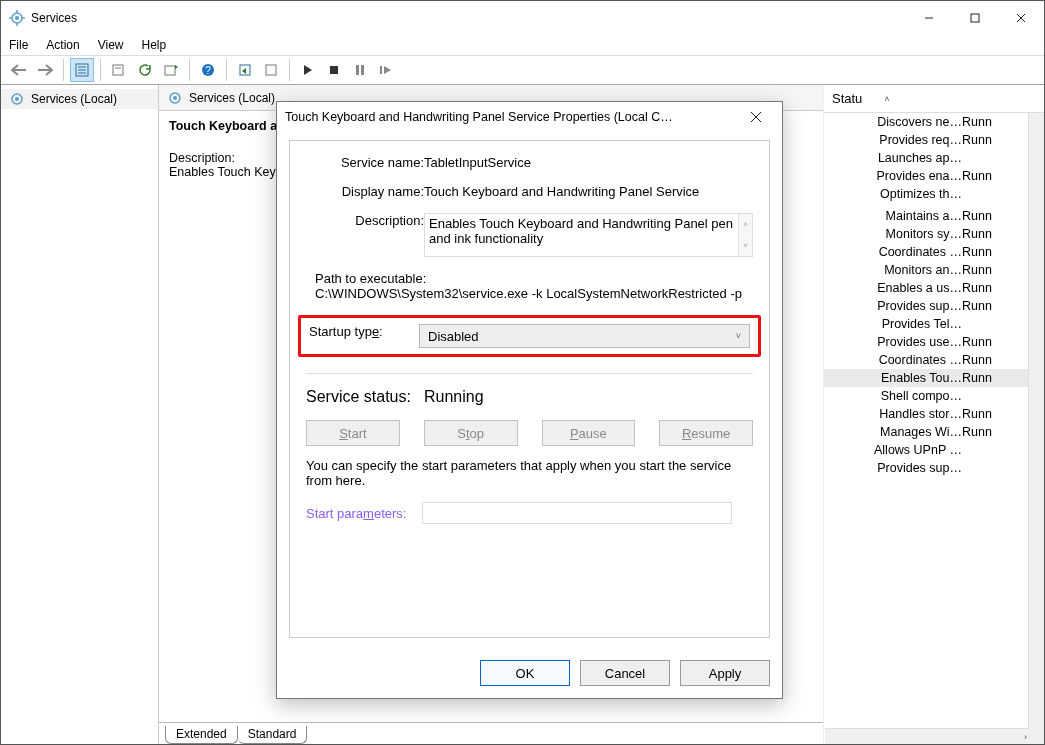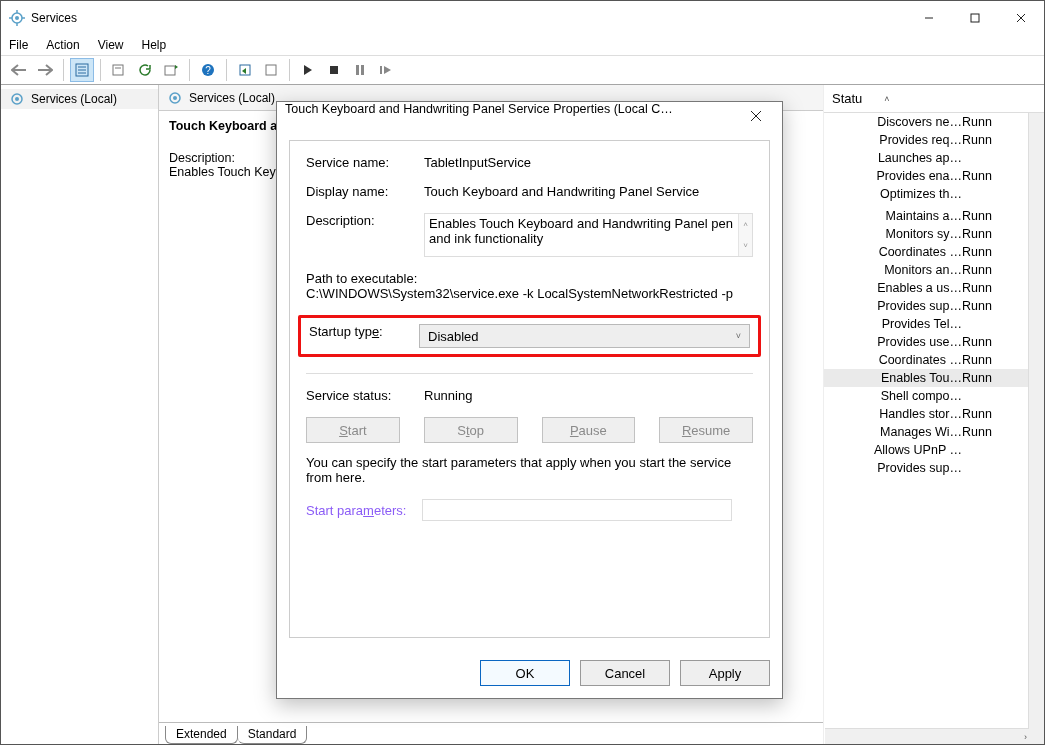--- a/index.html
+++ b/index.html
@@ -121,21 +121,21 @@
   .center-tabs .tab + .tab { border-left:none; }
 
   
   .dialog {
     position:absolute; left:275px; top:100px; width:507px; height:598px;
     background:#fff; border:1px solid #777;
     box-shadow:0 6px 20px rgba(0,0,0,.25);
     display:flex; flex-direction:column;
   }
   .dlg-titlebar {
-    height:30px; display:flex; padding:0 8px;
+    height:30px; display:flex; align-items:center; padding:0 8px;
     font-size:12.5px;
   }
   .dlg-titlebar .t { flex:1; }
   .dlg-close {
     width:36px; height:28px; display:flex; align-items:center; justify-content:center;
   }
   .dlg-client {
     flex:1; padding:8px 12px 12px; font-size:13px; display:flex; flex-direction:column;
   }
   .dlg-tabs {
@@ -146,48 +146,48 @@
     border-top-left-radius:2px; border-top-right-radius:2px;
     font-size:13px; background:#f9f9f9; position:relative; top:1px;
   }
   .dlg-tabs .tab.active {
     background:#fff; border-color:#bbb; z-index:2;
   }
   .dlg-tabpage {
     border:1px solid #ccc; flex:1; padding:14px 16px; position:relative;
   }
   .form-row { display:flex; margin-bottom:14px; font-size:13px; }
-  .form-row .label { width:118px; flex-shrink:0; }
+  .form-row .label { width:118px; flex-shrink:0;text-align:right; }
   .form-row .value { flex:1; }
   .descbox {
     width:330px; height:44px; border:1px solid #ddd;
     padding:2px 16px 2px 4px; font-size:13px; position:relative;
   }
   .descbox .spin {
     position:absolute; right:0; top:0; bottom:0; width:14px;
     border-left:1px solid #e4e4e4; display:flex; flex-direction:column;
   }
   .descbox .spin div {
     flex:1; display:flex; align-items:center; justify-content:center;
     font-size:8px; color:#999; background:#f7f7f7;
   }
-  .path-block { margin:10px 0 14px; font-size:13px; }
+  .path-block { margin:10px 9px 14px; font-size:13px; }
   .highlight-row {
     border:3px solid #e11; border-radius:2px;
     padding:6px 8px; margin:0 -8px 16px;
     display:flex; 
   }
   .highlight-row .label { width:110px; }
   .startup-select {
     flex:1; height:24px; border:1px solid #b9b9b9;
     background:#eee; padding:0 8px; font-size:13px;
     display:flex; align-items:center; justify-content:space-between;
   }
   .hr { border:none; border-top:1px solid #ddd; margin:4px 0 14px; }
-  .status-row { display:flex; margin-bottom:14px; font-size:13px; }
+  .status-row { display:flex; margin-bottom:14px; font-size:16px; }
   .status-row .label { width:118px; }
   .action-btns { display:flex; gap:24px; margin-bottom:12px; }
   .action-btns button {
     flex:1; height:26px; border:1px solid #c2c2c2; background:#efefef;
     color:#8a8a8a; font-size:13px;
   }
   .hint { font-size:13px; margin-bottom:14px; }
   .startparams-row { display:flex; align-items:center; gap:16px; }
   .startparams-row .label { color:#8b5cf6; }
   .startparams-row input {

